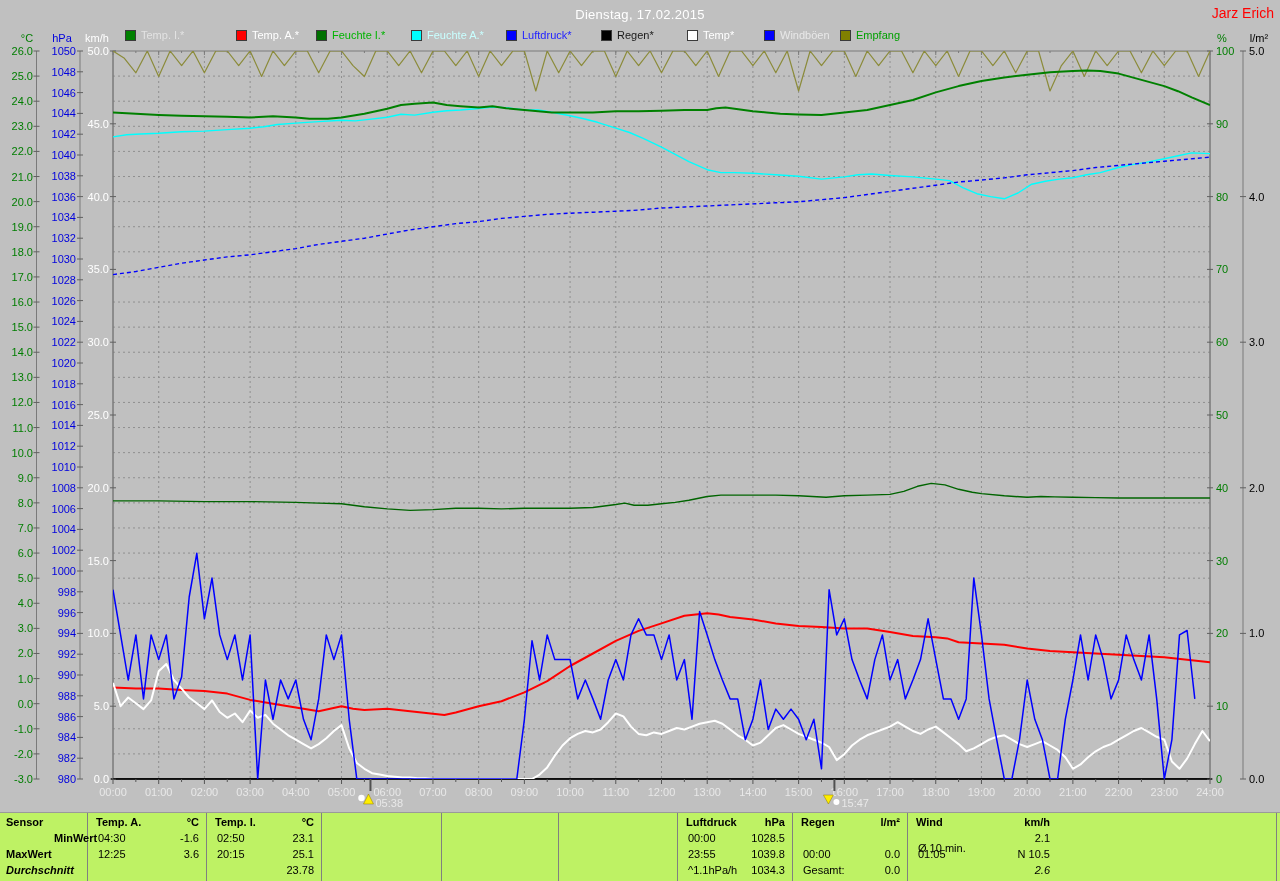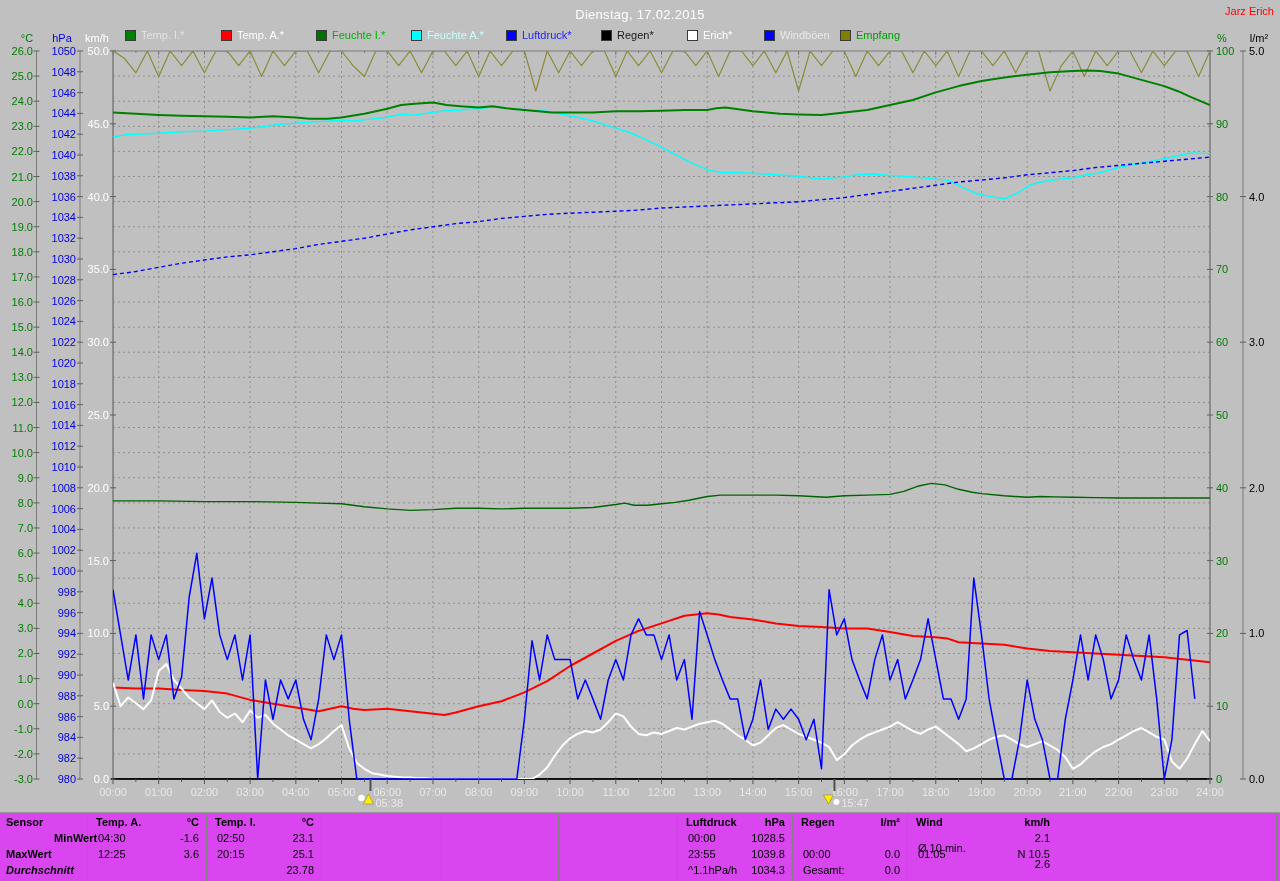--- a/index.html
+++ b/index.html
@@ -7,30 +7,30 @@
     width:1280px;height:881px;overflow:hidden;
     background:#c0c0c0;
     font-family:"Liberation Sans", sans-serif;
     position:relative;
   }
   .titlebar-title{
     position:absolute;top:7px;left:0;width:100%;
     text-align:center;color:#ffffff;font-size:13px;letter-spacing:.3px;
   }
   .owner{
-    position:absolute;top:5px;right:6px;color:#ff0000;font-size:11px;
+    position:absolute;top:5px;right:6px;color:#ff0000;font-size:14px;
   }
   #legend{position:absolute;top:28px;left:0;width:1280px;height:16px;}
   .legend-item{position:absolute;top:0;display:flex;align-items:center;height:14px;}
   .legend-swatch{width:9px;height:9px;margin-right:5px;border:1px solid #3a3a3a;flex:0 0 auto;}
   .legend-label{font-size:11px;white-space:nowrap;}
   #chart-svg{position:absolute;top:0;left:0;}
   #stats{
     position:absolute;left:0;top:812px;width:1280px;height:69px;
-    background:#d946ef;border-top:1px solid #9a9a9a;font-size:11px;color:#000;
+    background:#bef264;border-top:1px solid #9a9a9a;font-size:11px;color:#000;
   }
   .tdiv{position:absolute;top:0;height:69px;width:1px;background:#808080;}
   .tcell{position:absolute;white-space:nowrap;}
   .bold{font-weight:bold;}
 </style>
 </head>
 <body>
 
 <div>
   <div class="titlebar-title">Dienstag, 17.02.2015</div>
@@ -452,21 +452,21 @@
       <path d="M113.0 112.5 L135.9 113.8 L158.7 115.0 L181.6 115.8 L204.4 116.3 L227.3 116.8 L250.1 117.5 L273.0 116.3 L295.8 117.5 L309.5 118.8 L327.8 118.8 L341.5 117.5 L364.4 113.8 L387.3 108.7 L401.0 105.0 L414.7 103.7 L433.0 102.5 L446.7 105.0 L460.4 106.2 L478.7 107.5 L492.4 106.2 L506.1 108.2 L524.4 110.0 L538.1 111.2 L551.8 112.5 L570.1 112.5 L592.9 112.5 L615.8 111.2 L638.6 111.2 L661.5 110.7 L684.4 110.0 L707.2 110.0 L716.3 108.2 L725.5 107.5 L734.6 108.7 L752.9 111.2 L766.6 112.5 L780.3 113.8 L798.6 114.5 L821.5 115.0 L844.3 112.5 L867.2 110.0 L890.0 105.0 L912.9 100.0 L935.8 92.4 L958.6 86.1 L981.5 81.1 L1004.3 77.4 L1027.2 74.8 L1050.0 72.3 L1072.9 71.1 L1086.6 70.6 L1100.3 71.1 L1118.6 73.6 L1132.3 77.4 L1146.0 81.1 L1164.3 86.1 L1178.0 91.2 L1191.7 97.4 L1210.0 105.0" fill="none" stroke="#008000" stroke-width="2" clip-path="url(#plotclip)" stroke-linejoin="round"></path>
       <path d="M113.0 687.4 L135.9 688.6 L158.7 688.6 L181.6 689.9 L204.4 691.1 L227.3 693.6 L250.1 699.9 L273.0 703.7 L295.8 707.5 L318.7 711.2 L341.5 706.2 L353.0 708.7 L364.4 710.0 L387.3 708.7 L410.1 711.2 L433.0 713.7 L444.4 715.0 L455.8 712.5 L478.7 706.2 L501.5 701.2 L524.4 692.4 L547.2 681.1 L570.1 666.0 L592.9 653.5 L615.8 640.9 L638.6 630.9 L661.5 623.4 L684.4 615.8 L707.2 613.3 L718.6 614.6 L730.1 617.1 L752.9 619.6 L775.8 623.4 L798.6 625.9 L821.5 627.1 L844.3 628.4 L867.2 628.4 L890.0 632.1 L912.9 635.9 L935.8 637.2 L947.2 638.4 L958.6 642.2 L981.5 643.4 L1004.3 644.7 L1027.2 648.5 L1050.0 651.0 L1072.9 652.2 L1095.7 653.5 L1118.6 654.7 L1141.4 656.0 L1164.3 657.2 L1187.1 659.8 L1210.0 662.3" fill="none" stroke="#ff0000" stroke-width="2" clip-path="url(#plotclip)" stroke-linejoin="round"></path>
       <path d="M113.0 682.9 L120.6 706.2 L128.2 697.5 L135.9 703.3 L143.5 709.1 L151.1 700.4 L158.7 671.3 L166.3 664.0 L173.9 680.0 L181.6 688.7 L189.2 697.5 L196.8 703.3 L204.4 709.1 L212.0 700.4 L219.7 712.0 L227.3 717.8 L234.9 713.5 L242.5 722.2 L250.1 710.6 L257.7 717.8 L265.4 714.9 L273.0 723.7 L280.6 729.5 L288.2 735.3 L295.8 739.7 L303.5 744.1 L311.1 748.4 L318.7 744.1 L326.3 738.2 L333.9 731.0 L341.5 725.1 L349.2 748.4 L356.8 763.0 L364.4 768.8 L372.0 773.2 L379.6 774.6 L387.3 776.1 L394.9 776.8 L402.5 777.5 L410.1 777.5 L417.7 778.3 L425.3 778.3 L433.0 779.0 L440.6 779.0 L448.2 779.0 L455.8 779.0 L463.4 779.0 L471.0 779.0 L478.7 779.0 L486.3 779.0 L493.9 779.0 L501.5 779.0 L509.1 779.0 L516.8 779.0 L524.4 779.0 L532.0 779.0 L539.6 774.6 L547.2 767.4 L554.8 755.7 L562.5 745.5 L570.1 738.2 L577.7 733.9 L585.3 731.0 L592.9 732.4 L600.6 729.5 L608.2 722.2 L615.8 713.5 L623.4 716.4 L631.0 726.6 L638.6 733.9 L646.3 735.3 L653.9 732.4 L661.5 733.9 L669.1 731.0 L676.7 728.0 L684.4 729.5 L692.0 726.6 L699.6 723.7 L707.2 722.2 L714.8 720.8 L722.4 723.7 L730.1 729.5 L737.7 735.3 L745.3 739.7 L752.9 745.5 L760.5 742.6 L768.2 735.3 L775.8 728.0 L783.4 725.1 L791.0 729.5 L798.6 733.9 L806.2 736.8 L813.9 739.7 L821.5 742.6 L829.1 747.0 L836.7 760.1 L844.3 754.2 L852.0 745.5 L859.6 739.7 L867.2 735.3 L874.8 732.4 L882.4 729.5 L890.0 726.6 L897.7 722.2 L905.3 726.6 L912.9 731.0 L920.5 733.9 L928.1 729.5 L935.8 726.6 L943.4 732.4 L951.0 738.2 L958.6 744.1 L966.2 751.3 L973.8 748.4 L981.5 744.1 L989.1 739.7 L996.7 736.8 L1004.3 735.3 L1011.9 739.7 L1019.5 744.1 L1027.2 747.0 L1034.8 744.1 L1042.4 741.1 L1050.0 745.5 L1057.6 749.9 L1065.3 757.2 L1072.9 768.8 L1080.5 764.4 L1088.1 757.2 L1095.7 751.3 L1103.3 747.0 L1111.0 744.1 L1118.6 739.7 L1126.2 735.3 L1133.8 731.0 L1141.4 728.0 L1149.1 732.4 L1156.7 736.8 L1164.3 739.7 L1171.9 761.5 L1179.5 768.8 L1187.1 758.6 L1194.8 744.1 L1202.4 731.0 L1210.0 741.1" fill="none" stroke="#ffffff" stroke-width="2" clip-path="url(#plotclip)" stroke-linejoin="round"></path>
       <path d="M113.0 589.7 L120.6 634.9 L128.2 680.0 L135.9 634.9 L143.5 698.9 L151.1 634.9 L158.7 659.6 L166.3 634.9 L173.9 698.9 L181.6 677.1 L189.2 597.0 L196.8 553.3 L204.4 618.8 L212.0 578.1 L219.7 634.9 L227.3 659.6 L234.9 634.9 L242.5 680.0 L250.1 634.9 L257.7 779.0 L265.4 680.0 L273.0 719.3 L280.6 680.0 L288.2 698.9 L295.8 680.0 L303.5 719.3 L311.1 739.7 L318.7 698.9 L326.3 634.9 L333.9 659.6 L341.5 634.9 L349.2 719.3 L356.8 779.0 L364.4 779.0 L372.0 779.0 L379.6 779.0 L387.3 779.0 L394.9 779.0 L402.5 779.0 L410.1 779.0 L417.7 779.0 L425.3 779.0 L433.0 779.0 L440.6 779.0 L448.2 779.0 L455.8 779.0 L463.4 779.0 L471.0 779.0 L478.7 779.0 L486.3 779.0 L493.9 779.0 L501.5 779.0 L509.1 779.0 L516.8 779.0 L524.4 719.3 L532.0 640.7 L539.6 680.0 L547.2 634.9 L554.8 659.6 L562.5 659.6 L570.1 659.6 L577.7 698.9 L585.3 680.0 L592.9 698.9 L600.6 719.3 L608.2 680.0 L615.8 659.6 L623.4 680.0 L631.0 634.9 L638.6 618.8 L646.3 634.9 L653.9 634.9 L661.5 659.6 L669.1 634.9 L676.7 680.0 L684.4 659.6 L692.0 719.3 L699.6 611.6 L707.2 634.9 L714.8 659.6 L722.4 680.0 L730.1 698.9 L737.7 698.9 L745.3 739.7 L752.9 719.3 L760.5 680.0 L768.2 729.5 L775.8 709.1 L783.4 719.3 L791.0 709.1 L798.6 719.3 L806.2 739.7 L813.9 719.3 L821.5 768.8 L829.1 589.7 L836.7 634.9 L844.3 618.8 L852.0 659.6 L859.6 680.0 L867.2 698.9 L874.8 659.6 L882.4 634.9 L890.0 680.0 L897.7 659.6 L905.3 698.9 L912.9 680.0 L920.5 659.6 L928.1 618.8 L935.8 659.6 L943.4 698.9 L951.0 698.9 L958.6 719.3 L966.2 698.9 L973.8 578.1 L981.5 634.9 L989.1 698.9 L996.7 739.7 L1004.3 779.0 L1011.9 779.0 L1019.5 739.7 L1027.2 680.0 L1034.8 719.3 L1042.4 739.7 L1050.0 779.0 L1057.6 779.0 L1065.3 719.3 L1072.9 680.0 L1080.5 634.9 L1088.1 680.0 L1095.7 634.9 L1103.3 659.6 L1111.0 698.9 L1118.6 680.0 L1126.2 634.9 L1133.8 659.6 L1141.4 680.0 L1149.1 634.9 L1156.7 698.9 L1164.3 779.0 L1171.9 739.7 L1179.5 634.9 L1187.1 630.5 L1194.8 698.9" fill="none" stroke="#0000ff" stroke-width="1.5" clip-path="url(#plotclip)" stroke-linejoin="round"></path>
     </svg>
   <div id="legend">
       <div class="legend-item" style="left: 125px;">
         <span class="legend-swatch" style="background: rgb(0, 128, 0);"></span>
         <span class="legend-label" style="color: rgb(226, 226, 226);">Temp. I.*</span>
       </div>
-      <div class="legend-item" style="left: 221px;">
+      <div class="legend-item" style="left: 236px;">
         <span class="legend-swatch" style="background: rgb(255, 0, 0);"></span>
         <span class="legend-label" style="color: rgb(255, 255, 255);">Temp. A.*</span>
       </div>
       <div class="legend-item" style="left: 316px;">
         <span class="legend-swatch" style="background: rgb(0, 112, 0);"></span>
         <span class="legend-label" style="color: rgb(0, 180, 0);">Feuchte I.*</span>
       </div>
       <div class="legend-item" style="left: 411px;">
         <span class="legend-swatch" style="background: rgb(0, 255, 255);"></span>
         <span class="legend-label" style="color: rgb(200, 255, 255);">Feuchte A.*</span>
@@ -474,21 +474,21 @@
       <div class="legend-item" style="left: 506px;">
         <span class="legend-swatch" style="background: rgb(0, 0, 255);"></span>
         <span class="legend-label" style="color: rgb(34, 34, 255);">Luftdruck*</span>
       </div>
       <div class="legend-item" style="left: 601px;">
         <span class="legend-swatch" style="background: rgb(0, 0, 0);"></span>
         <span class="legend-label" style="color: rgb(26, 26, 26);">Regen*</span>
       </div>
       <div class="legend-item" style="left: 687px;">
         <span class="legend-swatch" style="background: rgb(255, 255, 255);"></span>
-        <span class="legend-label" style="color: rgb(255, 255, 255);">Erich*</span>
+        <span class="legend-label" style="color: rgb(255, 255, 255);">Temp*</span>
       </div>
       <div class="legend-item" style="left: 764px;">
         <span class="legend-swatch" style="background: rgb(0, 0, 255);"></span>
         <span class="legend-label" style="color: rgb(232, 232, 232);">Windböen</span>
       </div>
       <div class="legend-item" style="left: 840px;">
         <span class="legend-swatch" style="background: rgb(128, 128, 0);"></span>
         <span class="legend-label" style="color: rgb(0, 160, 0);">Empfang</span>
       </div>
     </div>
@@ -533,15 +533,15 @@
       <div class="tcell" style="left: 803px; top: 35px;">00:00</div>
       <div class="tcell" style="top: 35px; right: 380px;">0.0</div>
       <div class="tcell" style="left: 803px; top: 51px;">Gesamt:</div>
       <div class="tcell" style="top: 51px; right: 380px;">0.0</div>
       <div class="tcell bold" style="left: 916px; top: 3px;">Wind</div>
       <div class="tcell bold" style="top: 3px; right: 230px;">km/h</div>
       <div class="tcell" style="left: 918px; top: 29px;">Ø 10 min.</div>
       <div class="tcell" style="top: 19px; right: 230px;">2.1</div>
       <div class="tcell" style="left: 918px; top: 35px;">01:05</div>
       <div class="tcell" style="top: 35px; right: 230px;">N 10.5</div>
-      <div class="tcell" style="top: 45px; right: 230px;">2.6</div>
+      <div class="tcell" style="top: 51px; right: 230px; font-style: italic;">2.6</div>
     </div>
 </div>
 
 </body></html>

